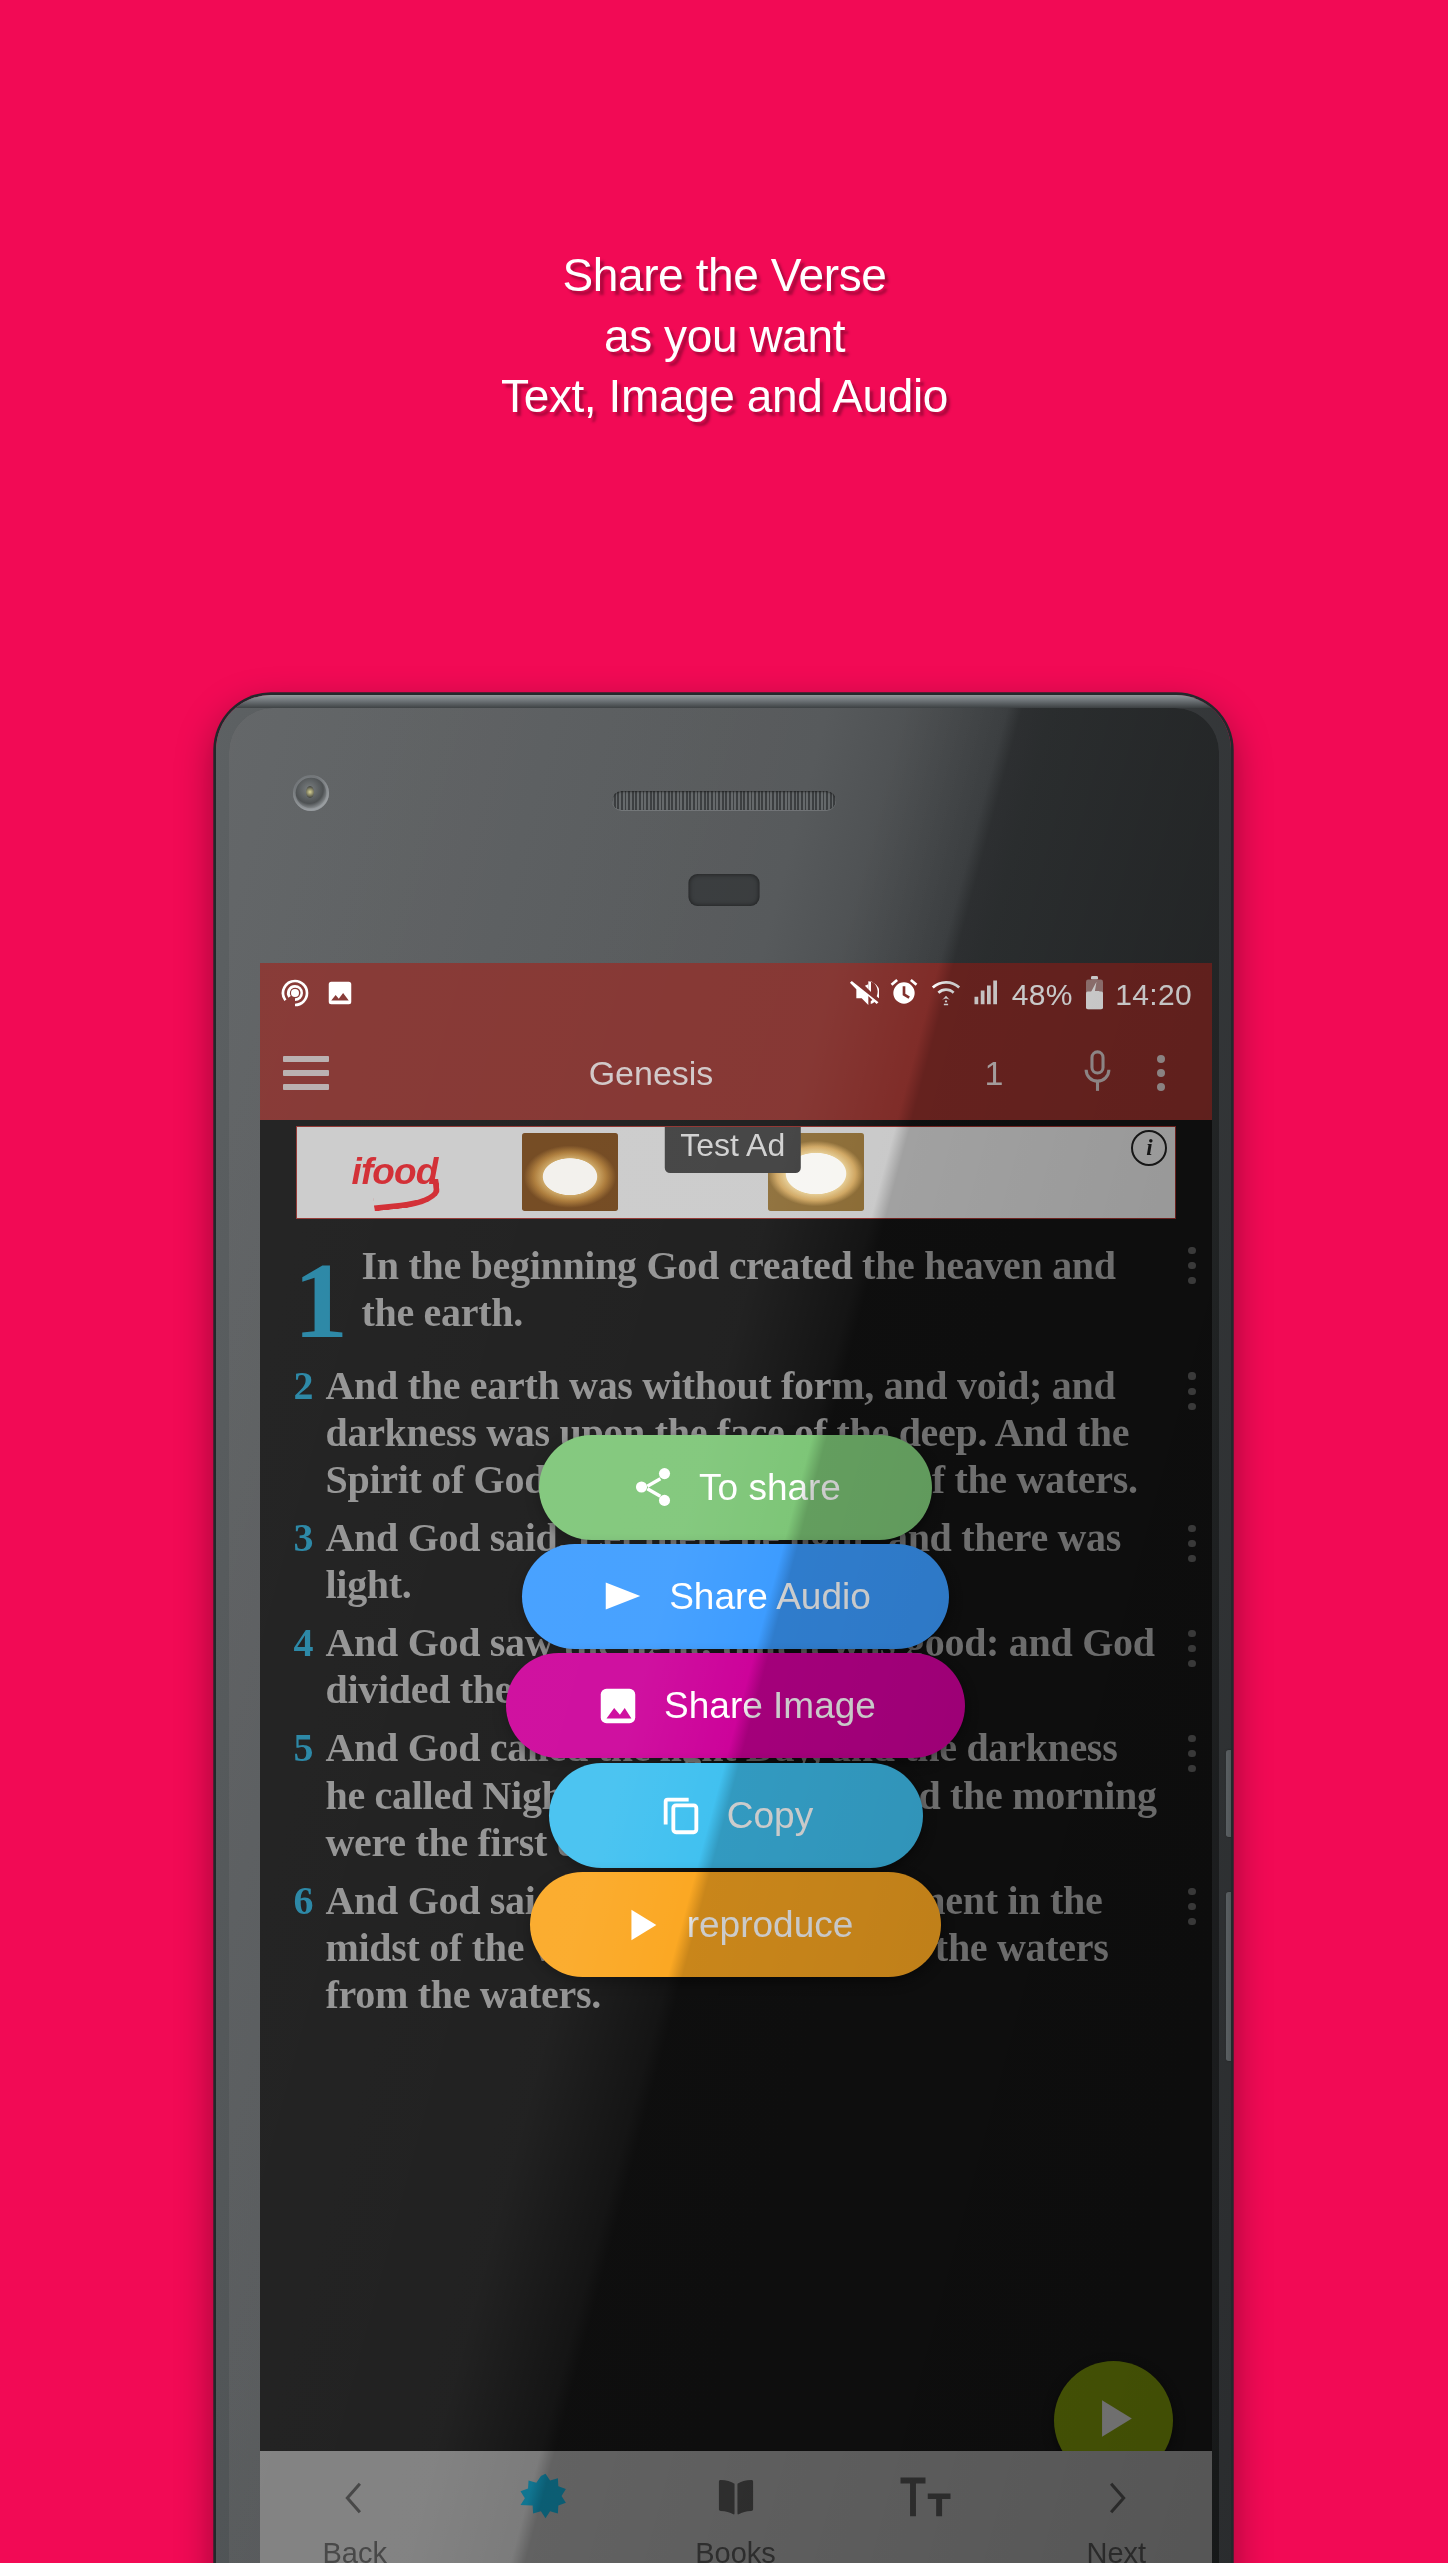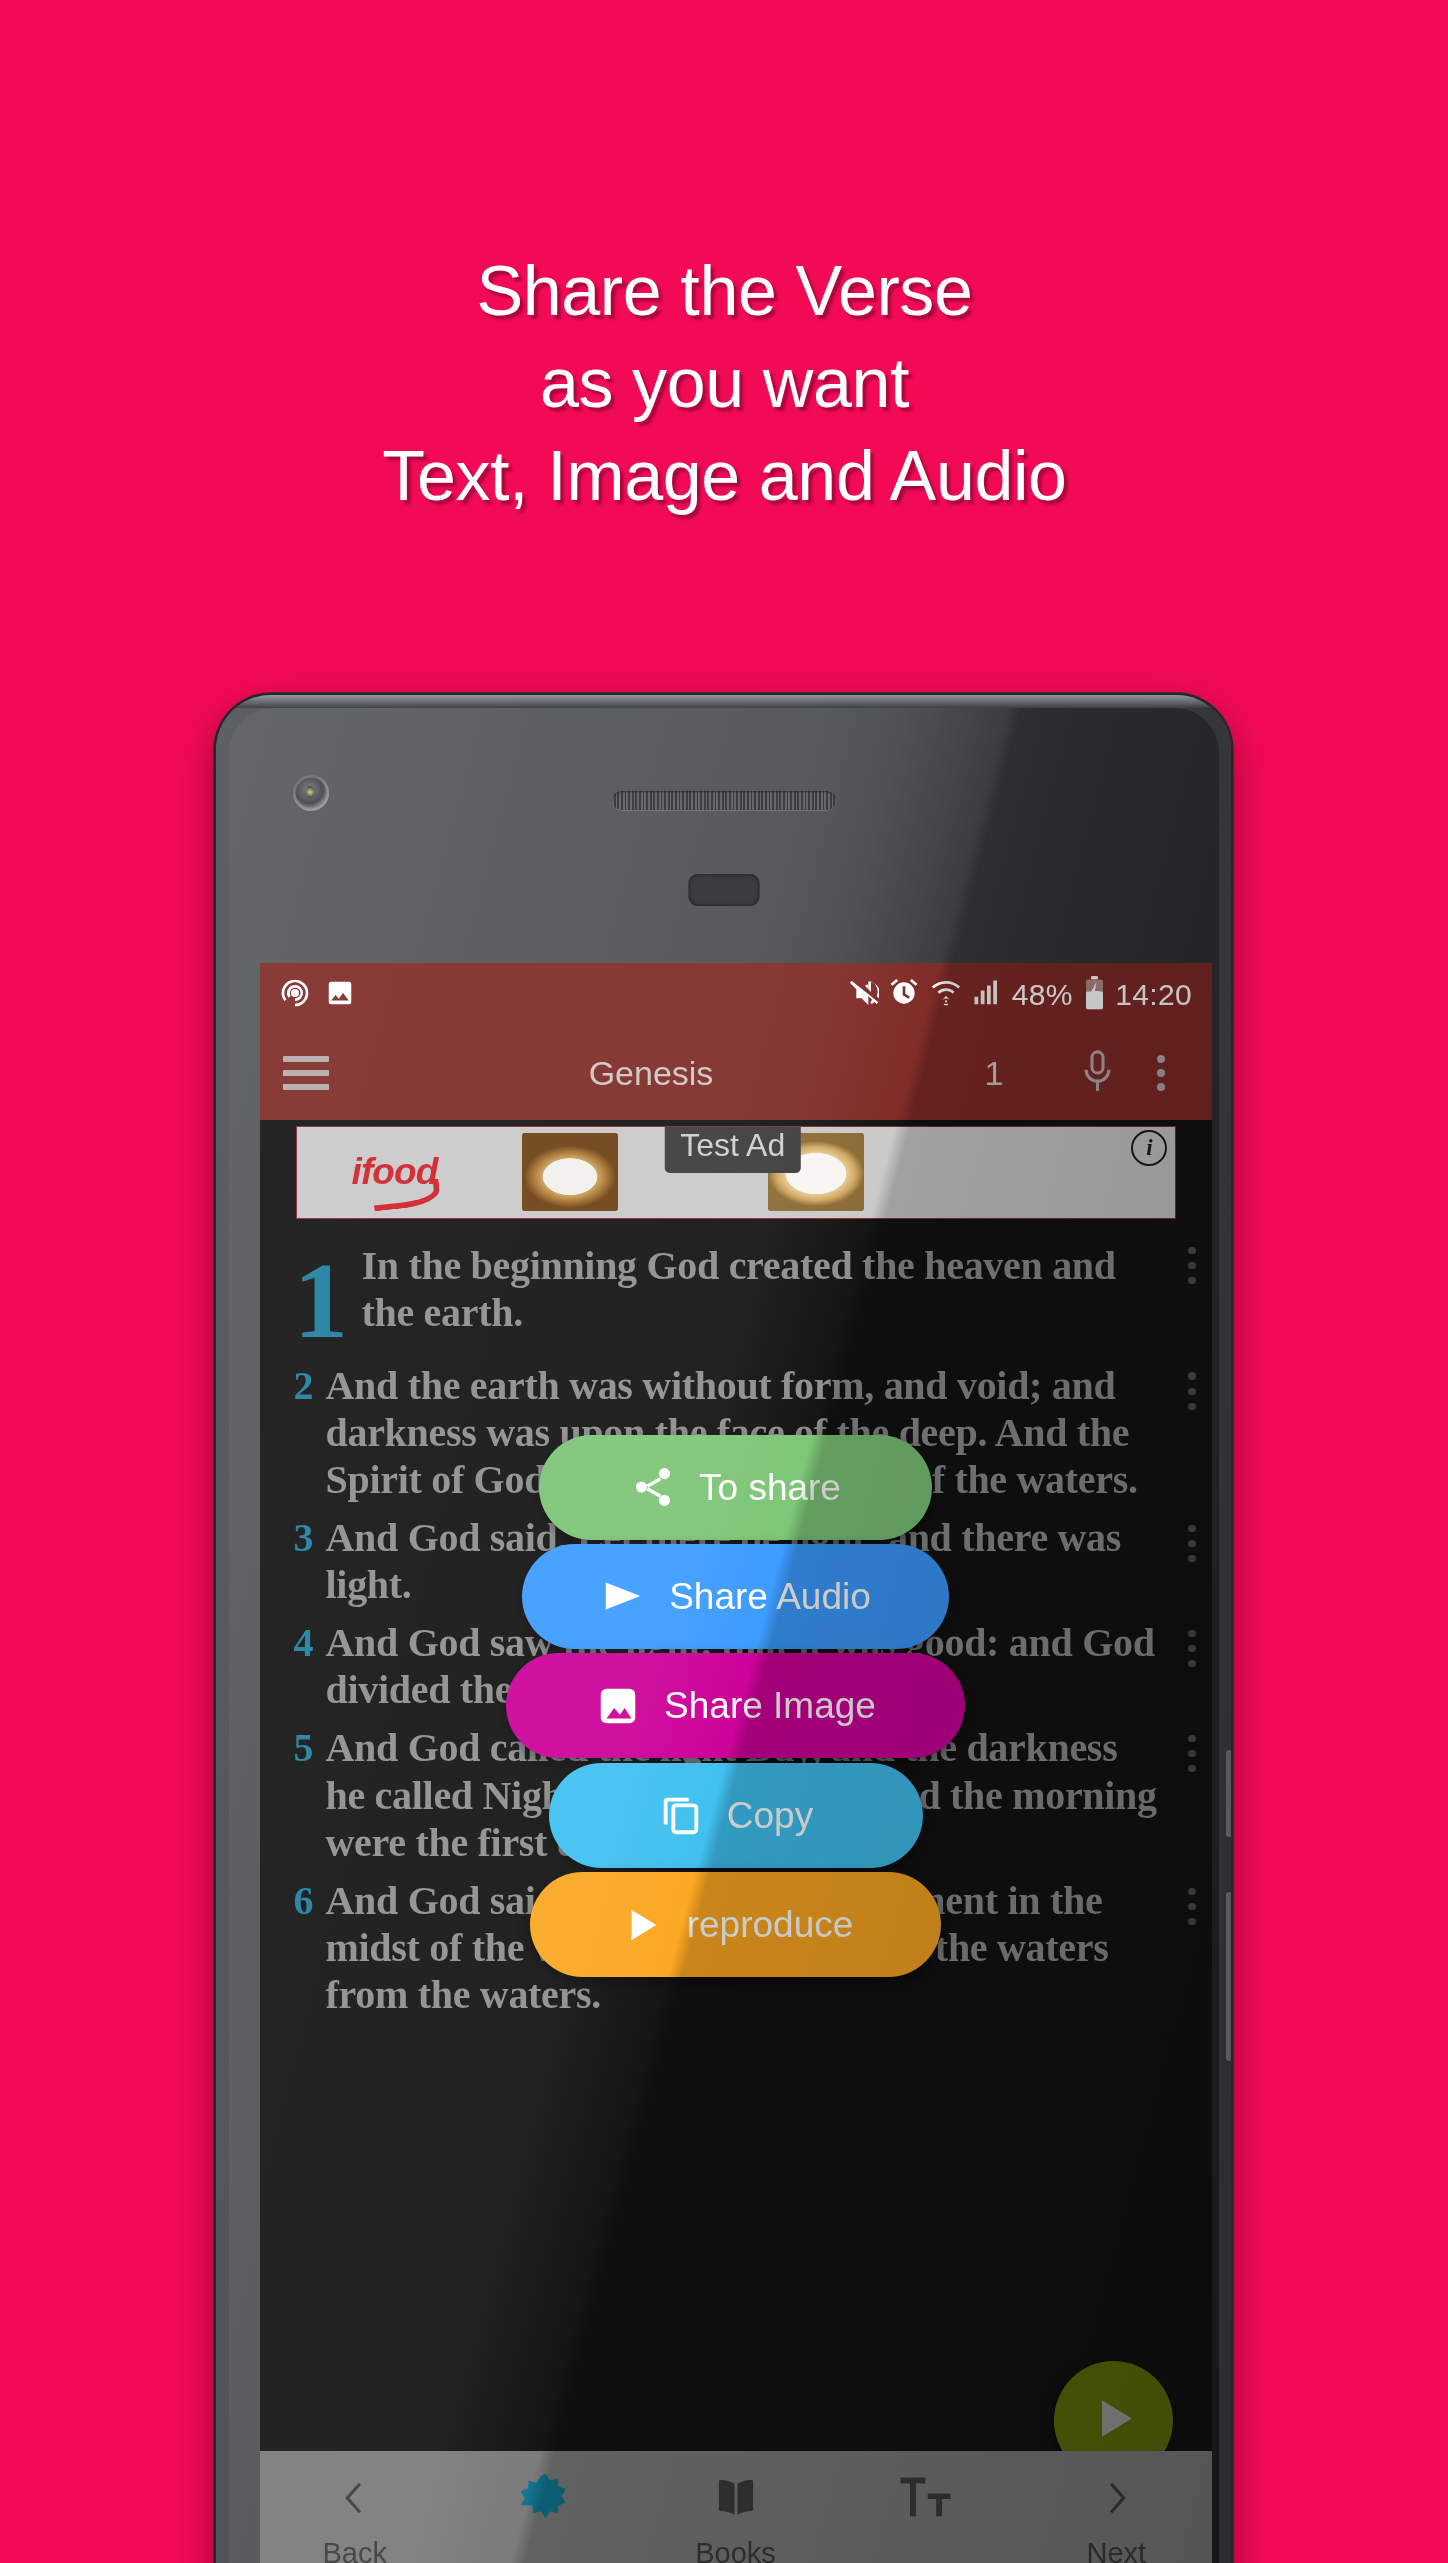--- a/index.html
+++ b/index.html
@@ -18,21 +18,21 @@
   }
 
   
   .headline {
     position: absolute;
     top: 245px;
     left: 0;
     width: 1449px;
     text-align: center;
     color: #FFFFFF;
-    font-size: 70px;
+    font-size: 46px;
     font-weight: 400;
     line-height: 1.32;
     letter-spacing: -0.4px;
     text-shadow: 3.6px 3.6px 2.7px rgba(0,0,0,0.30);
     white-space: pre-line;
   }
 
   
   .phone {
     position: absolute;

